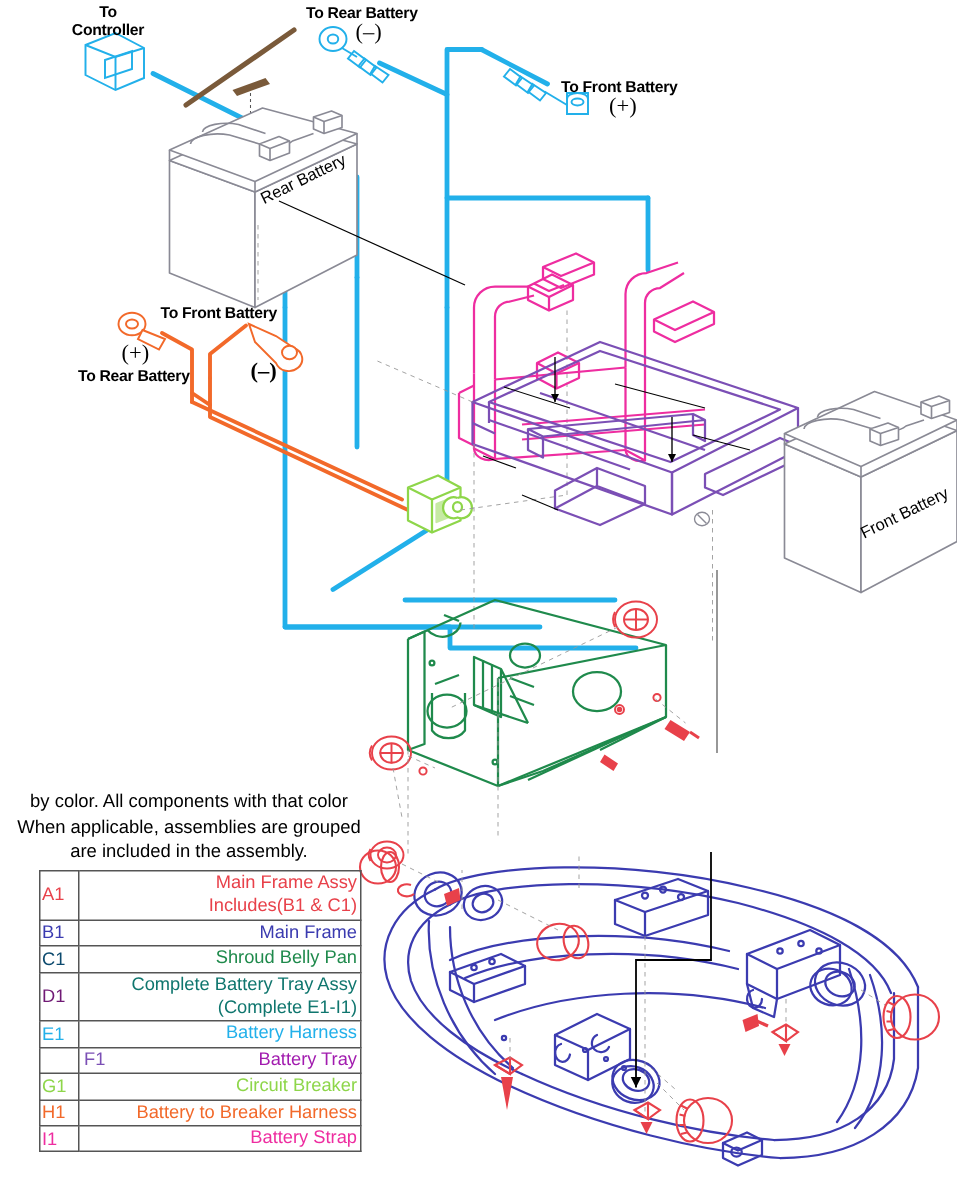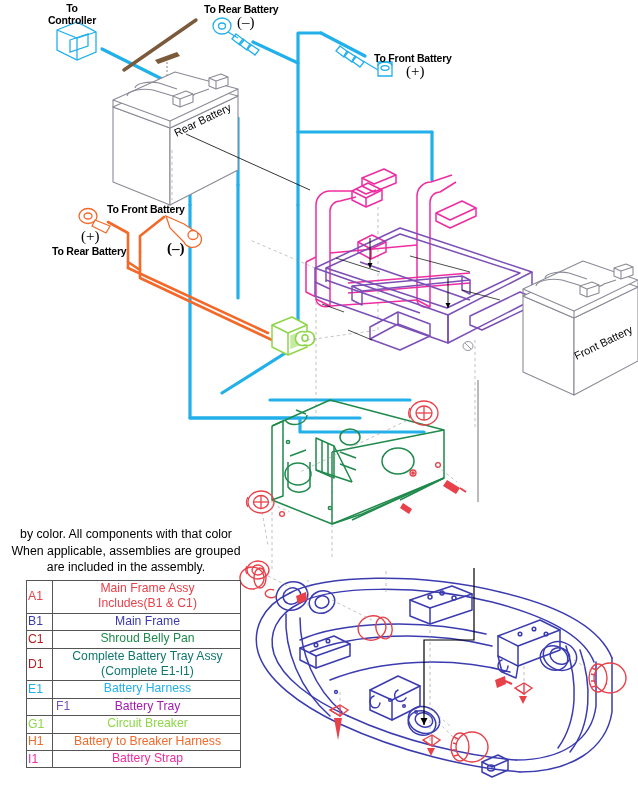--- a/index.html
+++ b/index.html
@@ -73,21 +73,21 @@
     font-size: 12.2px;
     line-height: 15.4px;
     vertical-align: middle;
   }
   #legend-table td.code {
     width: 23px;
     text-align: left;
     padding: 0 1px;
   }
   #legend-table td.desc {
-    text-align: center;
+    text-align: right;
     padding-left: 4px;
   }
   .two-line { line-height: 15.2px; }
 
   svg { display:block; }
 </style>
 </head>
 <body>
 
 <div id="stage">
@@ -576,25 +576,25 @@
           <td class="desc two-line" style="color: rgb(232, 65, 74);">
             <div>Main Frame Assy</div>
             <div>Includes(B1 &amp; C1)</div>
           </td>
         </tr>
         <tr>
           <td class="code" style="color: rgb(59, 59, 176);">B1</td>
           <td class="desc" style="color: rgb(59, 59, 176);">Main Frame</td>
         </tr>
         <tr>
-          <td class="code" style="color: #b91c1c; margin-left: 14px;">C1</td>
+          <td class="code" style="color: #0c4a6e; margin-left: 14px;">C1</td>
           <td class="desc" style="color: rgb(31, 138, 76);">Shroud Belly Pan</td>
         </tr>
         <tr>
-          <td class="code" style="color: #b91c1c;">D1</td>
+          <td class="code" style="color: #701a75;">D1</td>
           <td class="desc two-line" style="color: #0f766e;">
             <div>Complete Battery Tray Assy</div>
             <div>(Complete E1-I1)</div>
           </td>
         </tr>
         <tr>
           <td class="code" style="color: rgb(34, 176, 234);">E1</td>
           <td class="desc" style="color: rgb(34, 176, 234);">Battery Harness</td>
         </tr>
         <tr>

